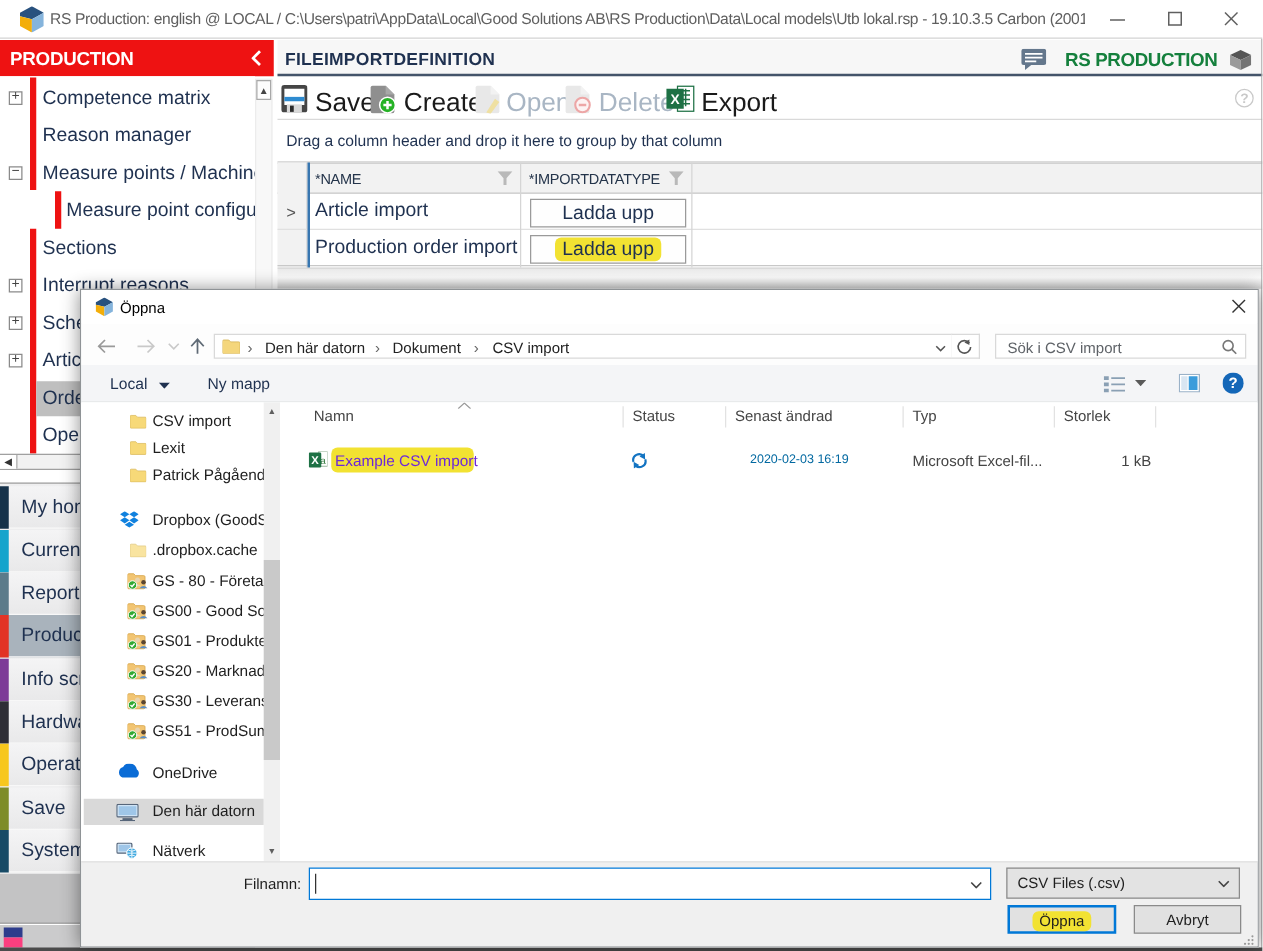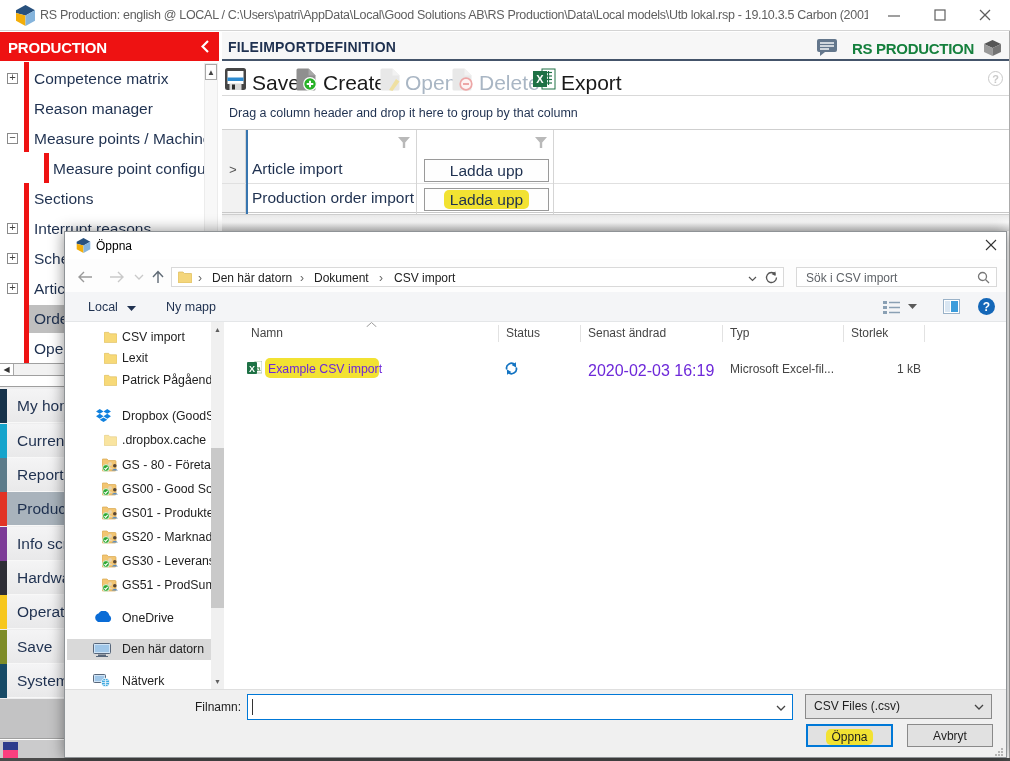--- a/index.html
+++ b/index.html
@@ -242,20 +242,24 @@
     <text x="7" y="15" text-anchor="middle" font-size="11" font-weight="bold" fill="#fff" font-family="Liberation Sans">X</text>
   </svg>
   <div class="abs tbtxt" style="left:561px;top:71px">Export</div>
   <div class="abs" style="left:988px;top:71px;width:15px;height:15px;border-radius:8px;border:1.5px solid #c9c9c9;color:#c9c9c9;font-size:11px;text-align:center;line-height:14px;font-weight:bold">?</div>
 
   <div class="abs" id="dragbar">
       <div class="t">Drag a column header and drop it here to group by that column</div>
     </div>
 
   <div class="abs" id="grid">
+    <div id="gridhdr">
+      <div class="ghcell" style="left:30px;top:6px">*NAME</div>
+      <div class="ghcell" style="left:201px;top:6px">*IMPORTDATATYPE</div>
+    </div>
     <svg class="abs" style="left:176px;top:7px" width="12" height="11" viewBox="0 0 12 11">
         <path d="M0 0 H12 L7.2 5.5 V11 H4.8 V5.5 Z" fill="#b9b9b9"></path>
       </svg>
     <svg class="abs" style="left:313px;top:7px" width="12" height="11" viewBox="0 0 12 11">
         <path d="M0 0 H12 L7.2 5.5 V11 H4.8 V5.5 Z" fill="#b9b9b9"></path>
       </svg>
     <div class="gvline" style="left:194px;height:84px"></div>
     <div class="gvline" style="left:331px;height:84px"></div>
     <div class="abs" style="left:0;top:0;width:24px;height:84px;background:#f2f2f2;border-right:1px solid #d5d5d5"></div>
     <div id="bluevline"></div>
@@ -492,21 +496,21 @@
           <text x="5" y="10.5" text-anchor="middle" font-size="9" font-weight="bold" fill="#fff" font-family="Liberation Sans">X</text>
         </svg>
         <div class="hl" style="position:absolute;left:41px;top:36px;width:114px;height:20px"></div>
         <div style="position:absolute;left:44px;top:40px;font-size:12.3px;color:#6d28d9">Example CSV import</div>
         <svg style="position:absolute;left:281px;top:40px" width="13" height="13" viewBox="0 0 13 13">
           <path d="M1.8 7.5 A 4.7 4.7 0 0 1 10 3.2" stroke="#1273c2" stroke-width="1.7" fill="none"></path>
           <polygon points="10.9,0.3 11.1,5.6 6.6,3.1" fill="#1273c2"></polygon>
           <path d="M11.2 5.5 A 4.7 4.7 0 0 1 3 9.8" stroke="#1273c2" stroke-width="1.7" fill="none"></path>
           <polygon points="2.1,12.7 1.9,7.4 6.4,9.9" fill="#1273c2"></polygon>
         </svg>
-        <div style="position:absolute;left:364px;top:40px;font-size:16px;color:#6d28d9">2020-02-03 16:19</div>
+        <div style="position:absolute;left:376px;top:40px;font-size:10px;color:#0369a1">2020-02-03 16:19</div>
         <div style="position:absolute;left:506px;top:40px;font-size:12px;color:#444">Microsoft Excel-fil...</div>
         <div style="position:absolute;left:627px;top:40px;width:70px;text-align:right;font-size:12px;color:#444">1 kB</div>
       </div>
     </div>
     <div class="d" id="dbottom">
       <span class="d" style="left:130px;top:10px;font-size:12px;color:#1e1e1e">Filnamn:</span>
       <div id="fname">
           <div class="d" style="left:4px;top:4px;width:1px;height:16px;background:#333"></div>
         <svg class="d" style="left:528px;top:10px" width="10" height="6" viewBox="0 0 10 6">
             <path d="M1 1 L5 5 L9 1" stroke="#444" stroke-width="1.3" fill="none"></path>

